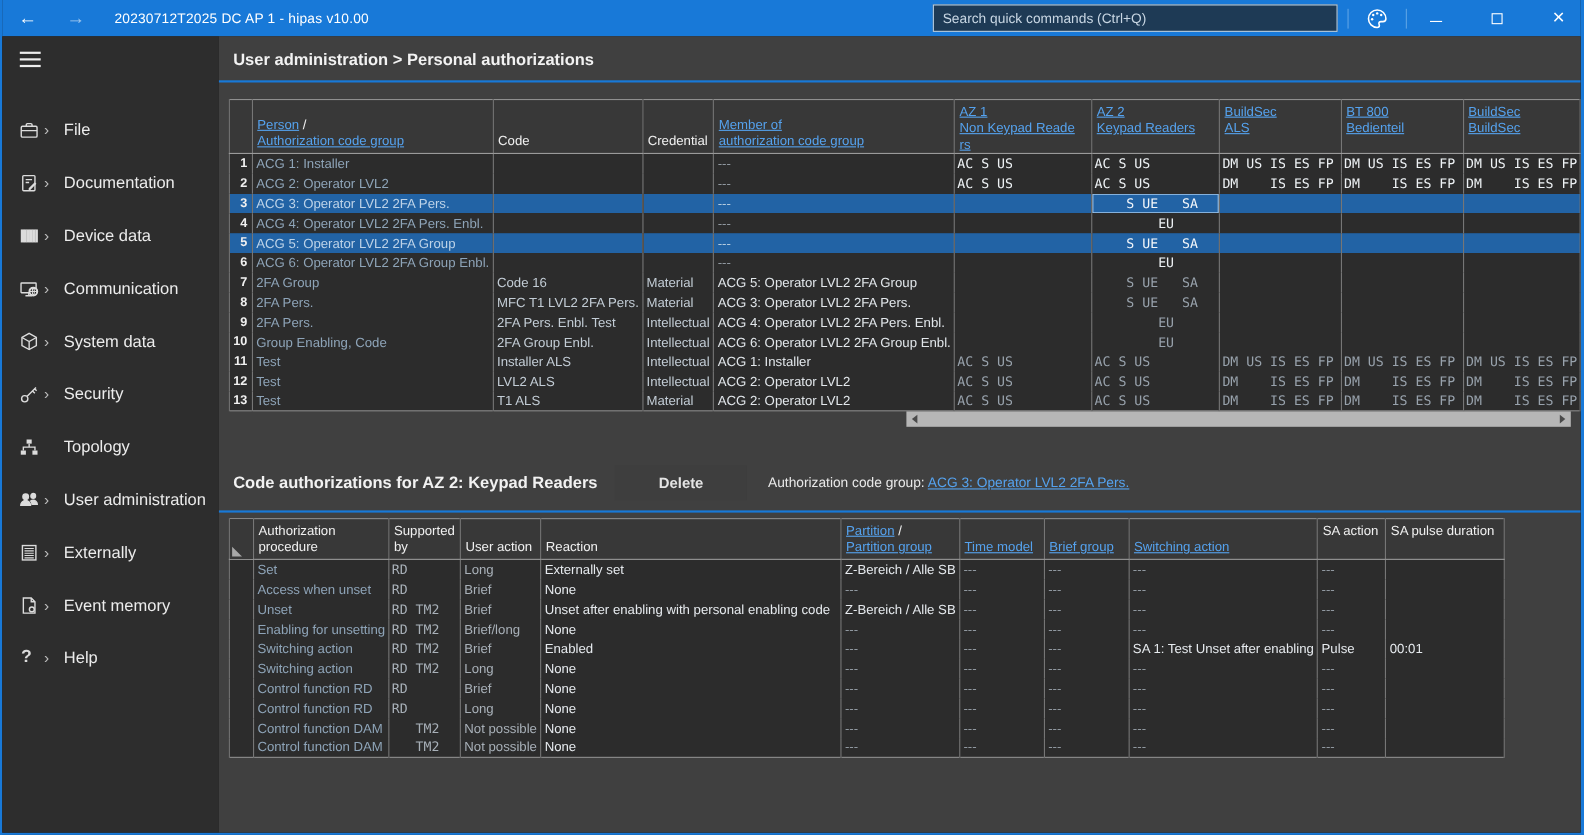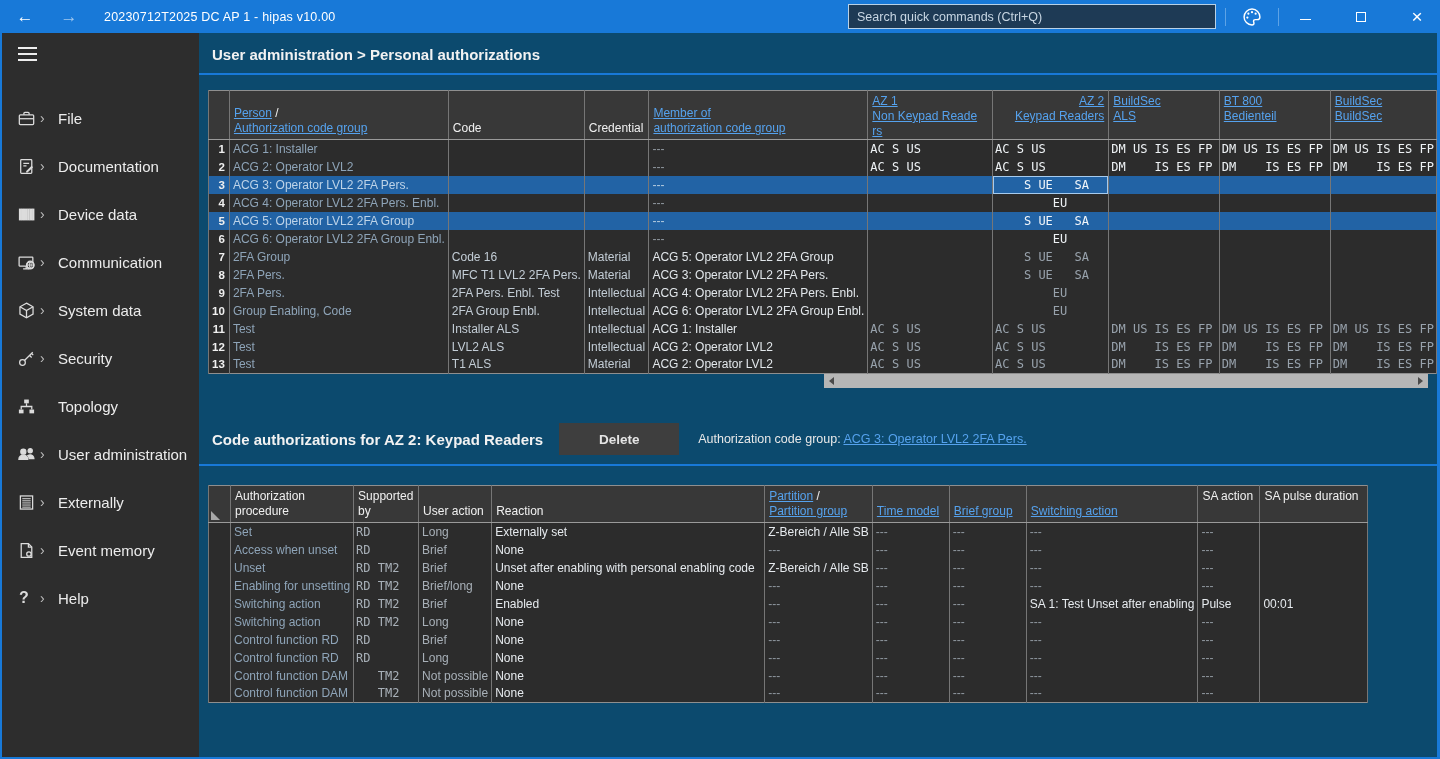--- a/index.html
+++ b/index.html
@@ -35,21 +35,21 @@
   .hamburger { margin:14px 0 0 16px; width:19px; }
   .hamburger div { height:2px; background:#eee; margin-bottom:4px; }
   .side-menu { margin-top:33px; }
   .side-item { height:48px; display:flex; align-items:center; color:#ececec; font-size:15px; }
   .side-icon { width:20px; margin-left:15px; display:flex; }
   .side-icon svg { width:19px; height:19px; stroke:#dcdcdc; fill:none; stroke-width:1.2; }
   .side-chev { width:10px; margin-left:3px; color:#bdbdbd; font-size:14px; line-height:14px; }
   .side-label { margin-left:8px; }
   .help-glyph { font-size:16px; font-weight:bold; color:#dcdcdc; margin-left:2px;}
 
-  .content { flex:1; background:#0c4a6e; min-width:0; position:relative; }
+  .content { flex:1; background:#404040; min-width:0; position:relative; }
   .crumbbar { padding:13px 0 9px 13px; border-bottom:2px solid var(--accent,#1879d8); }
   .crumb { color:#f2f2f2; font-size:15px; font-weight:bold; }
 
   
   table { border-collapse:collapse; table-layout:fixed; background:#2c2c2c; }
   .grid { border:1px solid #8f8f8f; margin-left:9px; }
   .grid th, .grid td { border-left:1px solid #767676; border-right:1px solid #767676;
     overflow:hidden; white-space:nowrap; font-weight:normal; }
   .grid thead th { background:#383838; border-bottom:1px solid #9a9a9a; vertical-align:top; padding:0; }
   .hcell { display:flex; flex-direction:column; padding:3px 4px; font-size:12px; color:#f0f0f0; text-align:left; }
@@ -81,21 +81,21 @@
   .hs-right { border-left:5px solid #4a4a4a; margin-right:5px; }
 
   
   .sec-head { display:flex; align-items:center; margin:33px 16px 0 13px; height:36px; }
   .sec-title { color:#f2f2f2; font-size:15px; font-weight:bold; }
   .delete-btn { margin-left:16px; width:120px; height:32px; background:#3e3e3e; color:#e4e4e4;
     border:none; font-size:13.5px; font-weight:bold; font-family:"Liberation Sans",sans-serif; cursor:pointer; }
   .acg-wrap { margin-left:19px; font-size:12.5px; color:#e8e8e8; }
   .divider { height:2px; background:var(--accent,#1879d8); margin-top:7px; }
 
-  .bot-wrap { margin-top:19px; }
+  .bot-wrap { margin-top:5px; }
   td.c-proc { color:#8ea4b8; }
   td.c-dim2 { color:#a8b0b8; }
   td.c-val { color:#e6eaee; }
   th.corner { position:relative; }
   .corner-tri { position:absolute; left:2px; bottom:2px; width:0; height:0;
     border-left:9px solid #a8a8a8; border-top:9px solid transparent; }
 </style>
 </head>
 <body>
 
@@ -315,21 +315,21 @@
                   </div>
                 </th>
                 <th>
                   <div class="hcell va-start" style="height: 48px;">
                     <div class="ln"><span class="hlink">AZ 1</span></div>
                     <div class="ln"><span class="hlink">Non Keypad Reade</span></div>
                     <div class="ln"><span class="hlink">rs</span></div>
                   </div>
                 </th>
                 <th>
-                  <div class="hcell va-start" style="height: 48px; align-items: flex-end;">
+                  <div class="hcell va-start" style="height: 48px;">
                     <div class="ln"><span class="hlink">AZ 2</span></div>
                     <div class="ln"><span class="hlink">Keypad Readers</span></div>
                   </div>
                 </th>
                 <th>
                   <div class="hcell va-start" style="height: 48px;">
                     <div class="ln"><span class="hlink">BuildSec</span></div>
                     <div class="ln"><span class="hlink">ALS</span></div>
                   </div>
                 </th>

